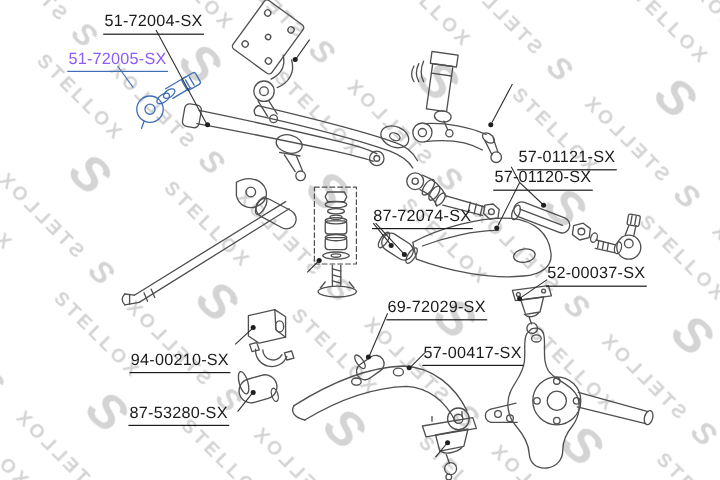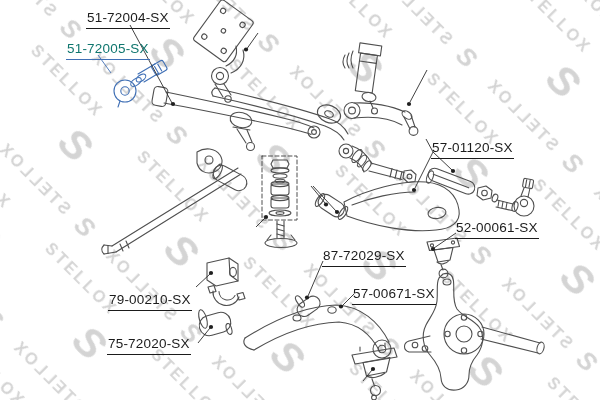--- a/index.html
+++ b/index.html
@@ -2,21 +2,21 @@
 <html><head>
 <meta charset="utf-8">
 <style>
   html,body{margin:0;padding:0;background:#fff;}
   .stage{position:relative;width:600px;height:400px;background:#ffffff;overflow:hidden;
          font-family:"Liberation Sans",sans-serif;}
   .stage svg.layer{position:absolute;left:0;top:0;width:600px;height:400px;}
   .label{position:absolute;font:400 13.5px/1.1 "Liberation Sans",sans-serif;color:#1b1b1b;
          white-space:nowrap;border-bottom:1.3px solid #1b1b1b;padding:0 1px 2px 1px;
          letter-spacing:.2px;}
-  .label.hl{color:#0f766e;border-bottom-color:#3f6fb5;margin-left:10px;}
+  .label.hl{color:#8b5cf6;border-bottom-color:#3f6fb5;}
   .wm-text{font-family:"Liberation Sans",sans-serif;font-weight:bold;fill:#d4d4d4;}
 </style>
 </head>
 <body>
 
 <div class="stage">
 
   <svg class="layer" viewBox="0 0 600 400">
     <defs>
       <pattern id="wm" width="150" height="130" patternUnits="userSpaceOnUse" patternTransform="rotate(45 300 200)">
@@ -306,20 +306,22 @@
         <circle cx="211" cy="273" r="2.1"></circle>
       <circle cx="211" cy="327" r="2.1"></circle>
         <circle cx="307" cy="297.5" r="2.1"></circle>
       <circle cx="341" cy="306.5" r="2.1"></circle>
         <circle cx="373" cy="369" r="2.1"></circle>
     </g>
   </svg>
 
   <div class="label" style="left:86px;top:11px">51-72004-SX</div>
   <div class="label hl" style="left:56px;top:42px">51-72005-SX</div>
-  <div class="label" style="left:431px;top:141px">57-01120-SX</div>
-  <div class="label" style="left:455px;top:221px">52-00061-SX</div>
-  <div class="label" style="left:108px;top:293px">79-00210-SX</div>
-  <div class="label" style="left:322px;top:249px">87-72029-SX</div>
-  <div class="label" style="left:352px;top:287px">57-00671-SX</div>
-  <div class="label" style="left:107px;top:337px">75-72020-SX</div>
+  <div class="label" style="left:431px;top:124px">57-01121-SX</div>
+  <div class="label" style="left:411px;top:141px">57-01120-SX</div>
+  <div class="label" style="left:310px;top:173px">87-72074-SX</div>
+  <div class="label" style="left:455px;top:221px">52-00037-SX</div>
+  <div class="label" style="left:108px;top:293px">94-00210-SX</div>
+  <div class="label" style="left:322px;top:249px">69-72029-SX</div>
+  <div class="label" style="left:352px;top:287px">57-00417-SX</div>
+  <div class="label" style="left:107px;top:337px">87-53280-SX</div>
 
 </div>
 
 </body></html>

